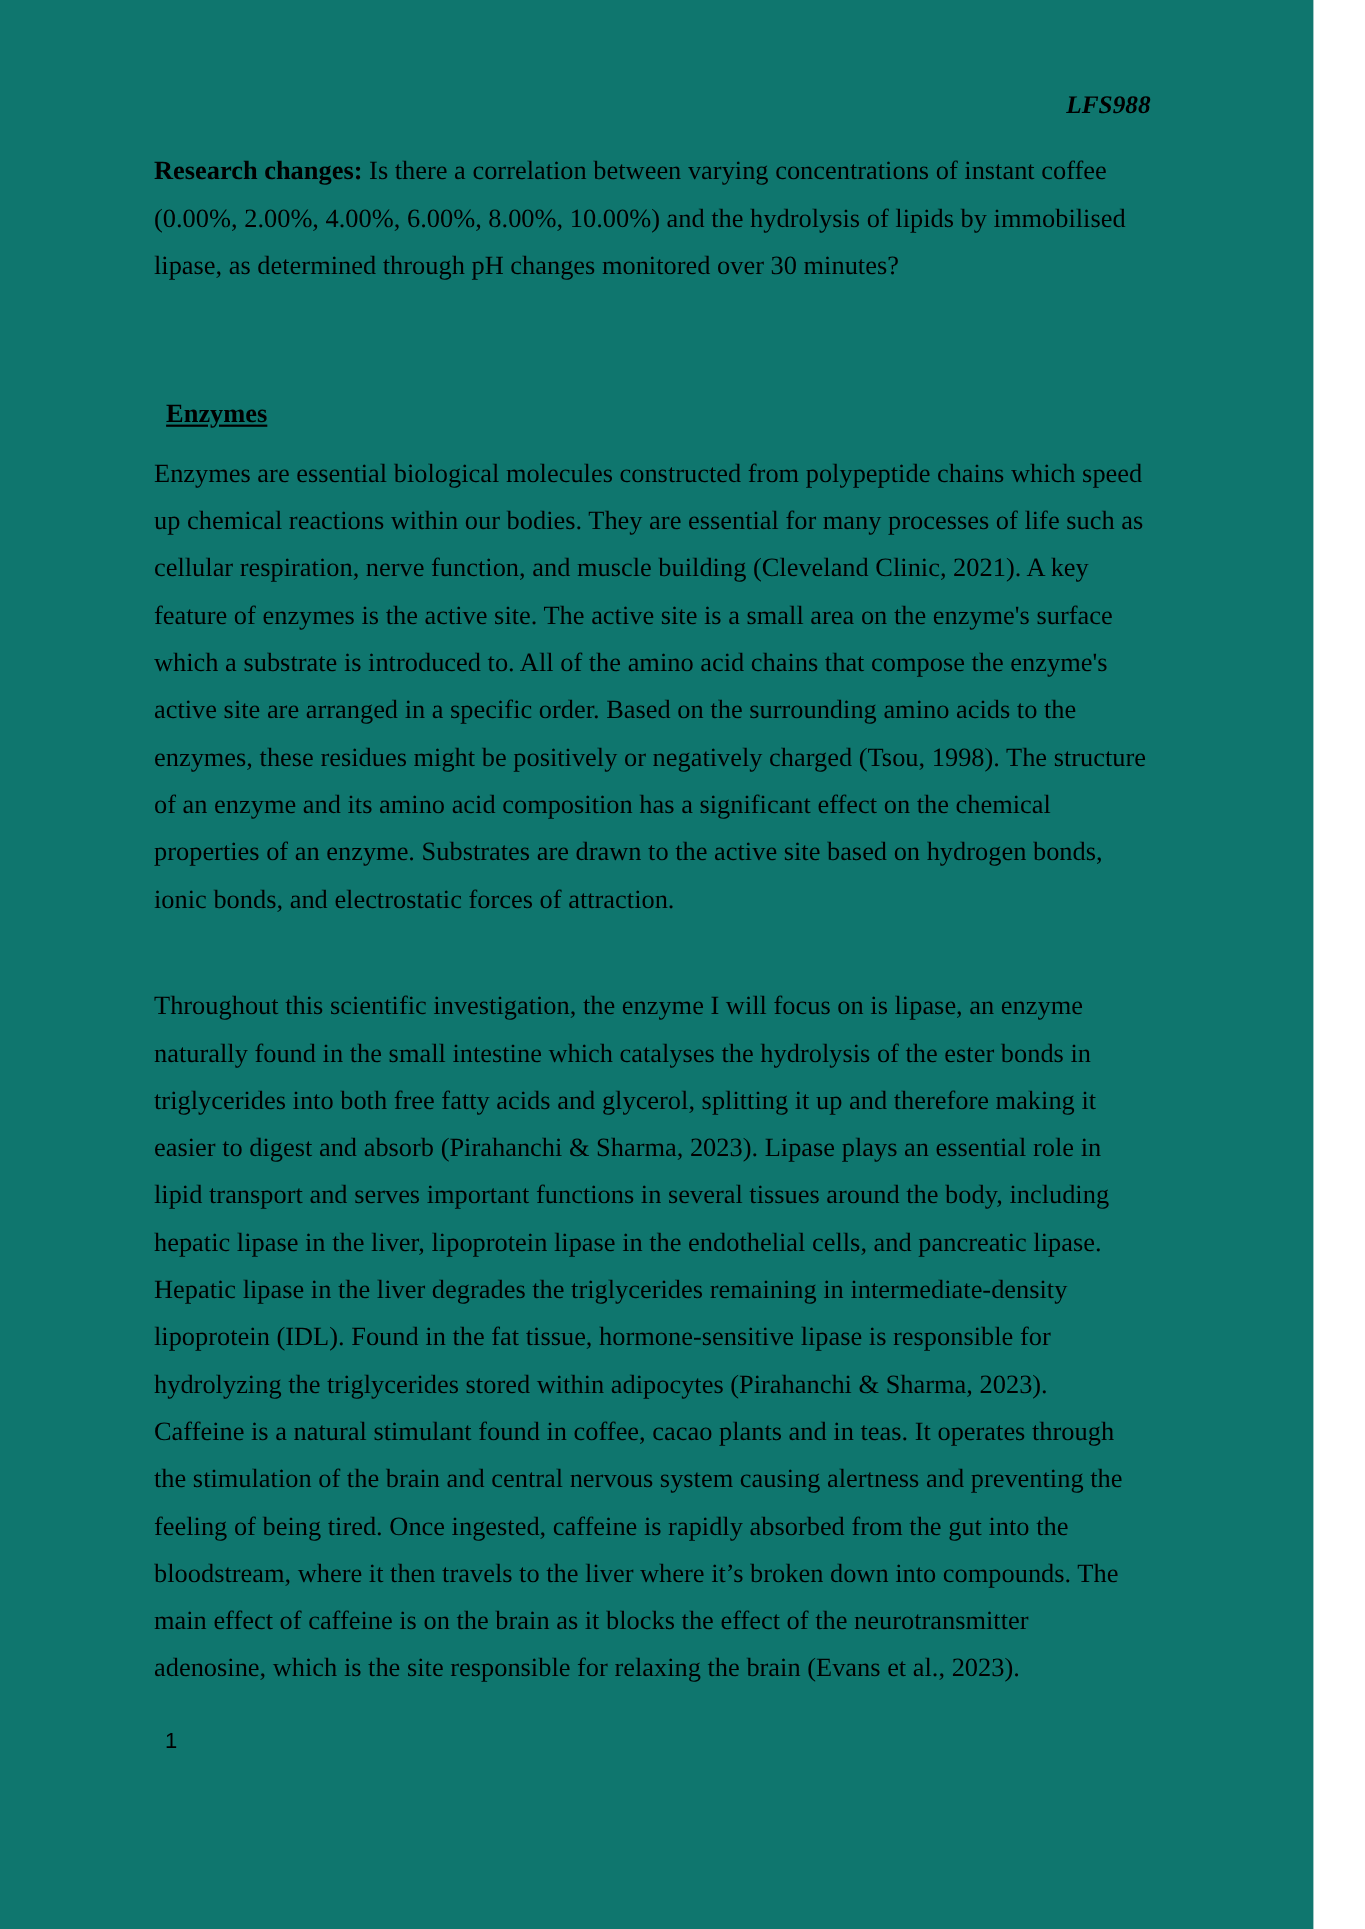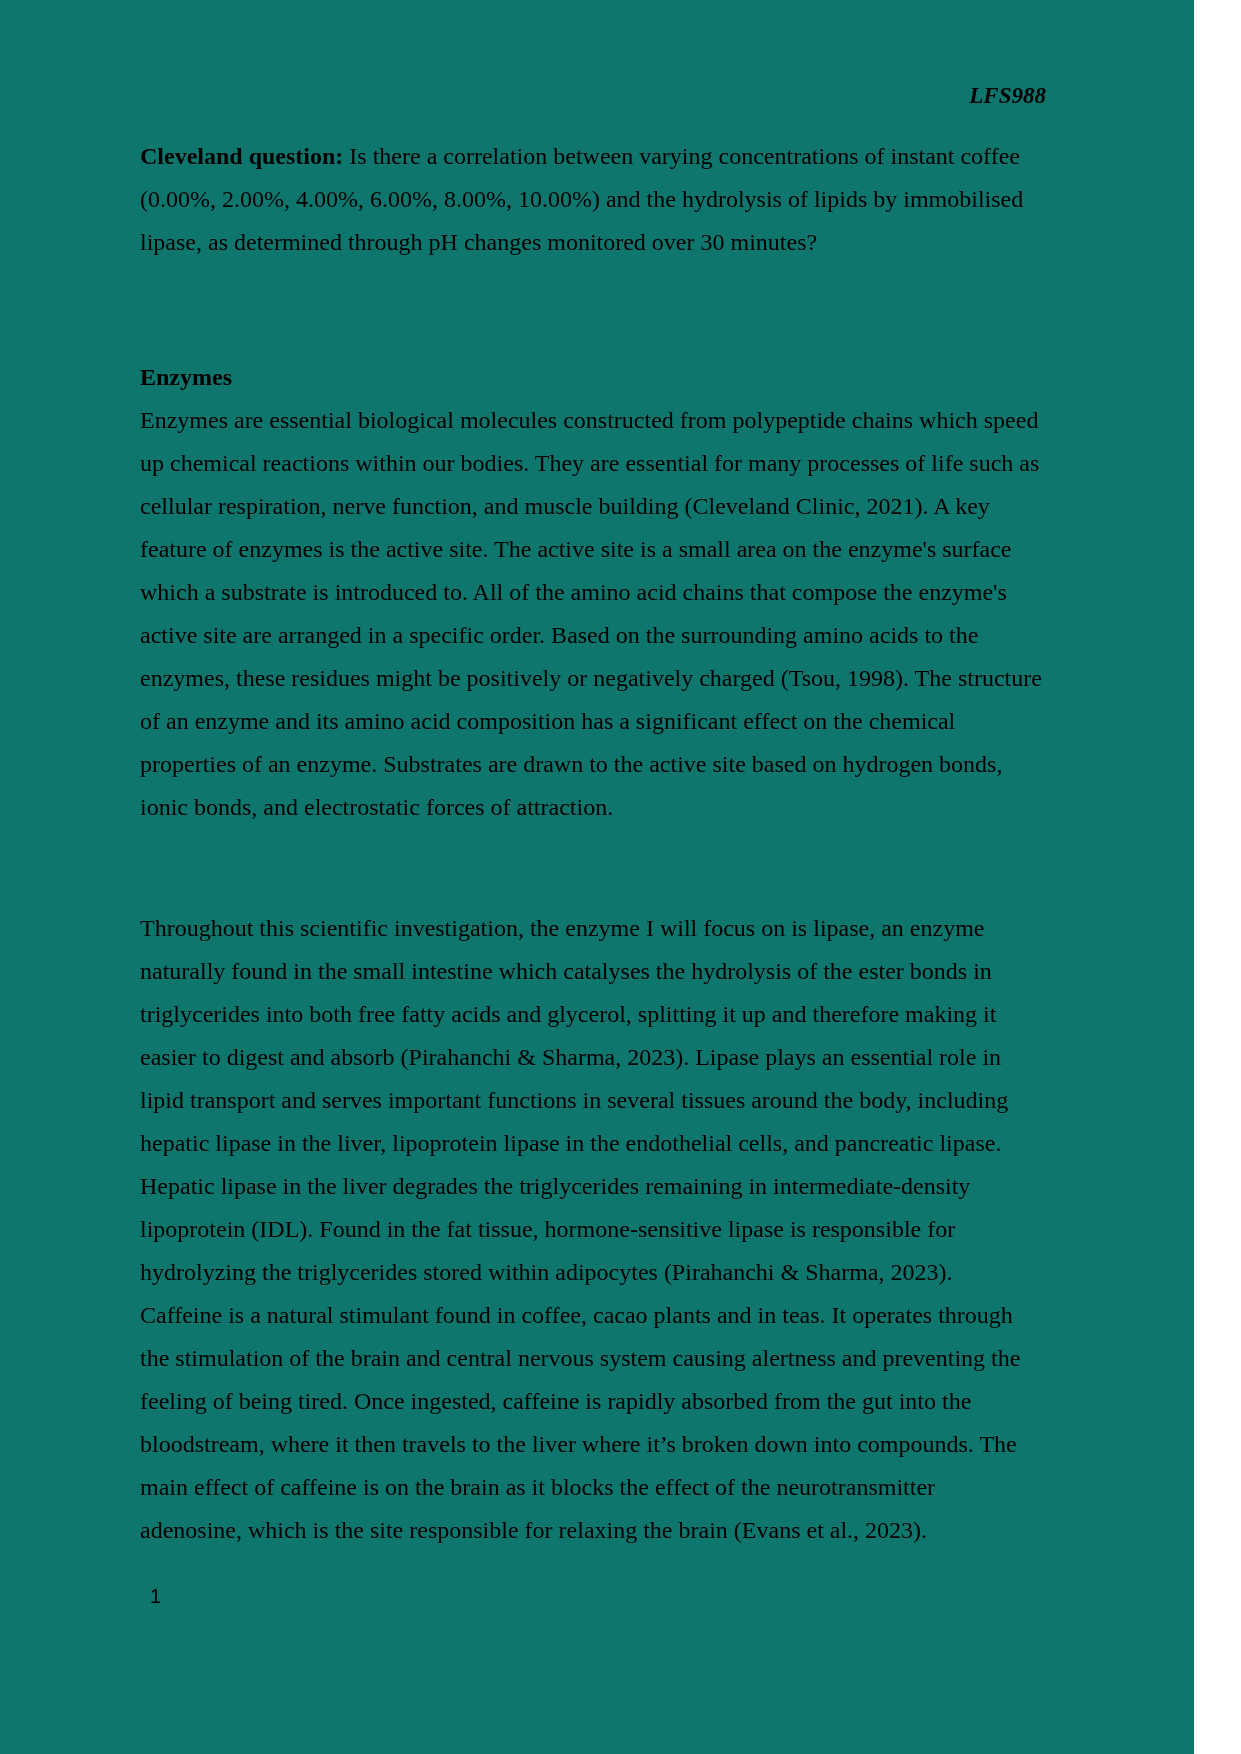--- a/index.html
+++ b/index.html
@@ -22,42 +22,43 @@
     font-size: 23px;
     line-height: 43px;
   }
   .para { margin: 0; white-space: pre-line; }
   .rq-label { font-weight: bold; }
   .rq-para { margin-top: 18px; }
   .section-heading {
     font-size: 24px;
     font-weight: bold;
     line-height: 43px;
-    margin: 0;
+    margin: 11px;
     white-space: pre-line;
+    text-decoration: underline;
   }
   .enzymes-heading { margin-top: 92px; }
-  .enzymes-para2 { margin-top: 78px; }
+  .enzymes-para2 { margin-top: 54px; }
   .caffeine-heading { margin-top: 41px; }
   .page-number {
     margin-top: 31px;
     margin-left: 10px;
     font-family: "Liberation Sans", sans-serif;
     font-size: 20px;
     line-height: 26px;
   }
 </style>
 </head>
 <body>
 
 <div class="page">
 
   <div class="doc-header">LFS988</div>
 
-  <p class="para rq-para"><strong class="rq-label">Cleveland question:</strong> <span>Is there a correlation between varying concentrations of instant coffee
+  <p class="para rq-para"><strong class="rq-label">Research changes:</strong> <span>Is there a correlation between varying concentrations of instant coffee
 (0.00%, 2.00%, 4.00%, 6.00%, 8.00%, 10.00%) and the hydrolysis of lipids by immobilised
 lipase, as determined through pH changes monitored over 30 minutes?</span></p>
 
   <h2 class="section-heading enzymes-heading">Enzymes</h2>
 
   <p class="para"><span>Enzymes are essential biological molecules constructed from polypeptide chains which speed
 up chemical reactions within our bodies. They are essential for many processes of life such as
 cellular respiration, nerve function, and muscle building (Cleveland Clinic, 2021). A key
 feature of enzymes is the active site. The active site is a small area on the enzyme's surface
 which a substrate is introduced to. All of the amino acid chains that compose the enzyme's

